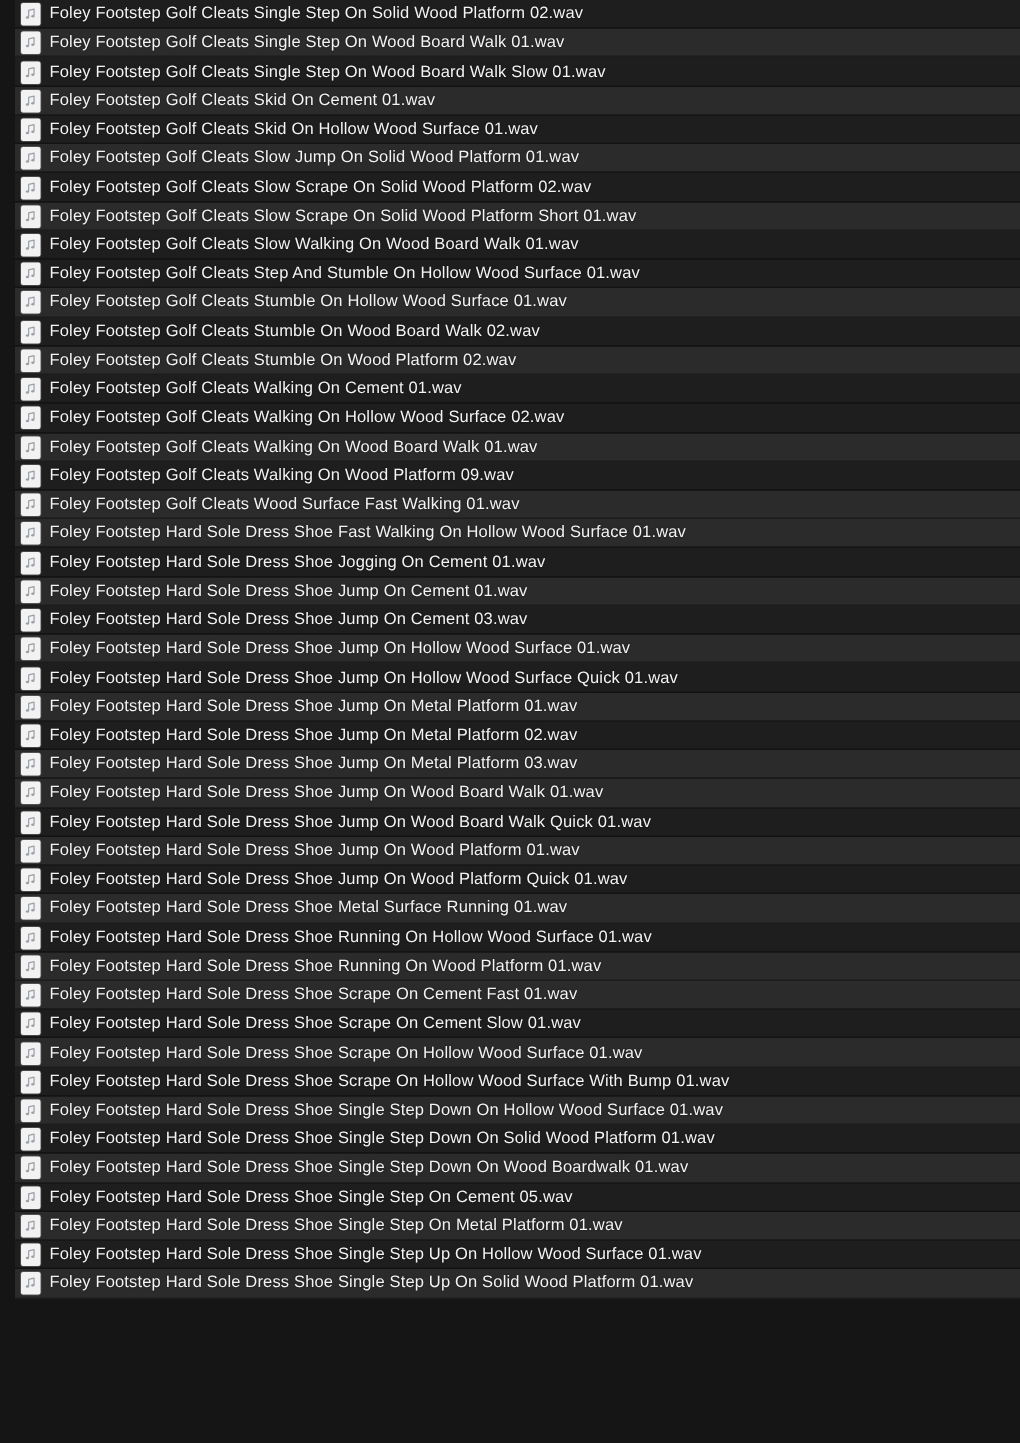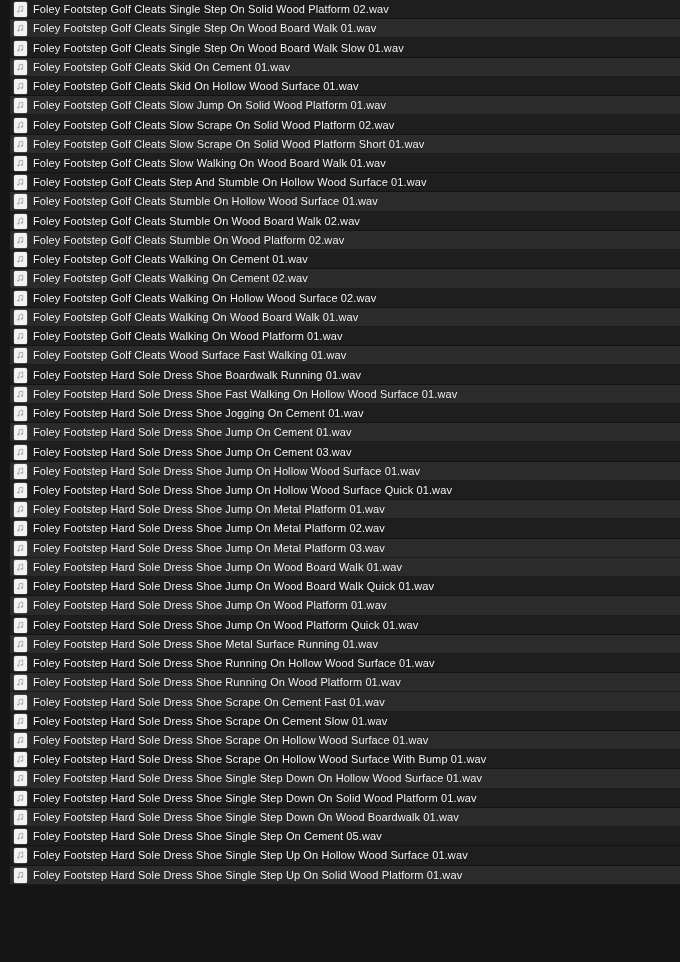--- a/index.html
+++ b/index.html
@@ -278,34 +278,20 @@
         <div class="file-icon">
           <svg width="9" height="9" viewBox="0 0 9 9" aria-hidden="true">
             <path d="M3.1 6.4V1.9l3.6-.8v4.4" fill="none" stroke="#9aa0a6" stroke-width="0.8" stroke-linejoin="round"></path>
             <ellipse cx="2.3" cy="6.6" rx="1.1" ry="0.85" fill="#9aa0a6"></ellipse>
             <ellipse cx="5.9" cy="5.8" rx="1.1" ry="0.85" fill="#9aa0a6"></ellipse>
           </svg>
         </div>
       </div>
       <div class="name">Foley Footstep Golf Cleats Walking On Cement 01.wav</div>
     </div>
-    <div class="row even">
-      <div class="stripe"></div>
-      <div class="gutter"></div>
-      <div class="icon-cell">
-        <div class="file-icon">
-          <svg width="9" height="9" viewBox="0 0 9 9" aria-hidden="true">
-            <path d="M3.1 6.4V1.9l3.6-.8v4.4" fill="none" stroke="#9aa0a6" stroke-width="0.8" stroke-linejoin="round"></path>
-            <ellipse cx="2.3" cy="6.6" rx="1.1" ry="0.85" fill="#9aa0a6"></ellipse>
-            <ellipse cx="5.9" cy="5.8" rx="1.1" ry="0.85" fill="#9aa0a6"></ellipse>
-          </svg>
-        </div>
-      </div>
-      <div class="name">Foley Footstep Golf Cleats Walking On Cement 02.wav</div>
-    </div>
     <div class="row odd">
       <div class="stripe"></div>
       <div class="gutter"></div>
       <div class="icon-cell">
         <div class="file-icon">
           <svg width="9" height="9" viewBox="0 0 9 9" aria-hidden="true">
             <path d="M3.1 6.4V1.9l3.6-.8v4.4" fill="none" stroke="#9aa0a6" stroke-width="0.8" stroke-linejoin="round"></path>
             <ellipse cx="2.3" cy="6.6" rx="1.1" ry="0.85" fill="#9aa0a6"></ellipse>
             <ellipse cx="5.9" cy="5.8" rx="1.1" ry="0.85" fill="#9aa0a6"></ellipse>
           </svg>
@@ -332,50 +318,36 @@
       <div class="gutter"></div>
       <div class="icon-cell">
         <div class="file-icon">
           <svg width="9" height="9" viewBox="0 0 9 9" aria-hidden="true">
             <path d="M3.1 6.4V1.9l3.6-.8v4.4" fill="none" stroke="#9aa0a6" stroke-width="0.8" stroke-linejoin="round"></path>
             <ellipse cx="2.3" cy="6.6" rx="1.1" ry="0.85" fill="#9aa0a6"></ellipse>
             <ellipse cx="5.9" cy="5.8" rx="1.1" ry="0.85" fill="#9aa0a6"></ellipse>
           </svg>
         </div>
       </div>
-      <div class="name">Foley Footstep Golf Cleats Walking On Wood Platform 01.wav</div>
+      <div class="name">Foley Footstep Golf Cleats Walking On Wood Platform 09.wav</div>
     </div>
     <div class="row even">
       <div class="stripe"></div>
       <div class="gutter"></div>
       <div class="icon-cell">
         <div class="file-icon">
           <svg width="9" height="9" viewBox="0 0 9 9" aria-hidden="true">
             <path d="M3.1 6.4V1.9l3.6-.8v4.4" fill="none" stroke="#9aa0a6" stroke-width="0.8" stroke-linejoin="round"></path>
             <ellipse cx="2.3" cy="6.6" rx="1.1" ry="0.85" fill="#9aa0a6"></ellipse>
             <ellipse cx="5.9" cy="5.8" rx="1.1" ry="0.85" fill="#9aa0a6"></ellipse>
           </svg>
         </div>
       </div>
       <div class="name">Foley Footstep Golf Cleats Wood Surface Fast Walking 01.wav</div>
     </div>
-    <div class="row odd">
-      <div class="stripe"></div>
-      <div class="gutter"></div>
-      <div class="icon-cell">
-        <div class="file-icon">
-          <svg width="9" height="9" viewBox="0 0 9 9" aria-hidden="true">
-            <path d="M3.1 6.4V1.9l3.6-.8v4.4" fill="none" stroke="#9aa0a6" stroke-width="0.8" stroke-linejoin="round"></path>
-            <ellipse cx="2.3" cy="6.6" rx="1.1" ry="0.85" fill="#9aa0a6"></ellipse>
-            <ellipse cx="5.9" cy="5.8" rx="1.1" ry="0.85" fill="#9aa0a6"></ellipse>
-          </svg>
-        </div>
-      </div>
-      <div class="name">Foley Footstep Hard Sole Dress Shoe Boardwalk Running 01.wav</div>
-    </div>
     <div class="row even">
       <div class="stripe"></div>
       <div class="gutter"></div>
       <div class="icon-cell">
         <div class="file-icon">
           <svg width="9" height="9" viewBox="0 0 9 9" aria-hidden="true">
             <path d="M3.1 6.4V1.9l3.6-.8v4.4" fill="none" stroke="#9aa0a6" stroke-width="0.8" stroke-linejoin="round"></path>
             <ellipse cx="2.3" cy="6.6" rx="1.1" ry="0.85" fill="#9aa0a6"></ellipse>
             <ellipse cx="5.9" cy="5.8" rx="1.1" ry="0.85" fill="#9aa0a6"></ellipse>
           </svg>
@@ -697,20 +669,34 @@
       <div class="icon-cell">
         <div class="file-icon">
           <svg width="9" height="9" viewBox="0 0 9 9" aria-hidden="true">
             <path d="M3.1 6.4V1.9l3.6-.8v4.4" fill="none" stroke="#9aa0a6" stroke-width="0.8" stroke-linejoin="round"></path>
             <ellipse cx="2.3" cy="6.6" rx="1.1" ry="0.85" fill="#9aa0a6"></ellipse>
             <ellipse cx="5.9" cy="5.8" rx="1.1" ry="0.85" fill="#9aa0a6"></ellipse>
           </svg>
         </div>
       </div>
       <div class="name">Foley Footstep Hard Sole Dress Shoe Single Step On Cement 05.wav</div>
+    </div>
+    <div class="row even">
+      <div class="stripe"></div>
+      <div class="gutter"></div>
+      <div class="icon-cell">
+        <div class="file-icon">
+          <svg width="9" height="9" viewBox="0 0 9 9" aria-hidden="true">
+            <path d="M3.1 6.4V1.9l3.6-.8v4.4" fill="none" stroke="#9aa0a6" stroke-width="0.8" stroke-linejoin="round"></path>
+            <ellipse cx="2.3" cy="6.6" rx="1.1" ry="0.85" fill="#9aa0a6"></ellipse>
+            <ellipse cx="5.9" cy="5.8" rx="1.1" ry="0.85" fill="#9aa0a6"></ellipse>
+          </svg>
+        </div>
+      </div>
+      <div class="name">Foley Footstep Hard Sole Dress Shoe Single Step On Metal Platform 01.wav</div>
     </div>
     <div class="row odd">
       <div class="stripe"></div>
       <div class="gutter"></div>
       <div class="icon-cell">
         <div class="file-icon">
           <svg width="9" height="9" viewBox="0 0 9 9" aria-hidden="true">
             <path d="M3.1 6.4V1.9l3.6-.8v4.4" fill="none" stroke="#9aa0a6" stroke-width="0.8" stroke-linejoin="round"></path>
             <ellipse cx="2.3" cy="6.6" rx="1.1" ry="0.85" fill="#9aa0a6"></ellipse>
             <ellipse cx="5.9" cy="5.8" rx="1.1" ry="0.85" fill="#9aa0a6"></ellipse>

